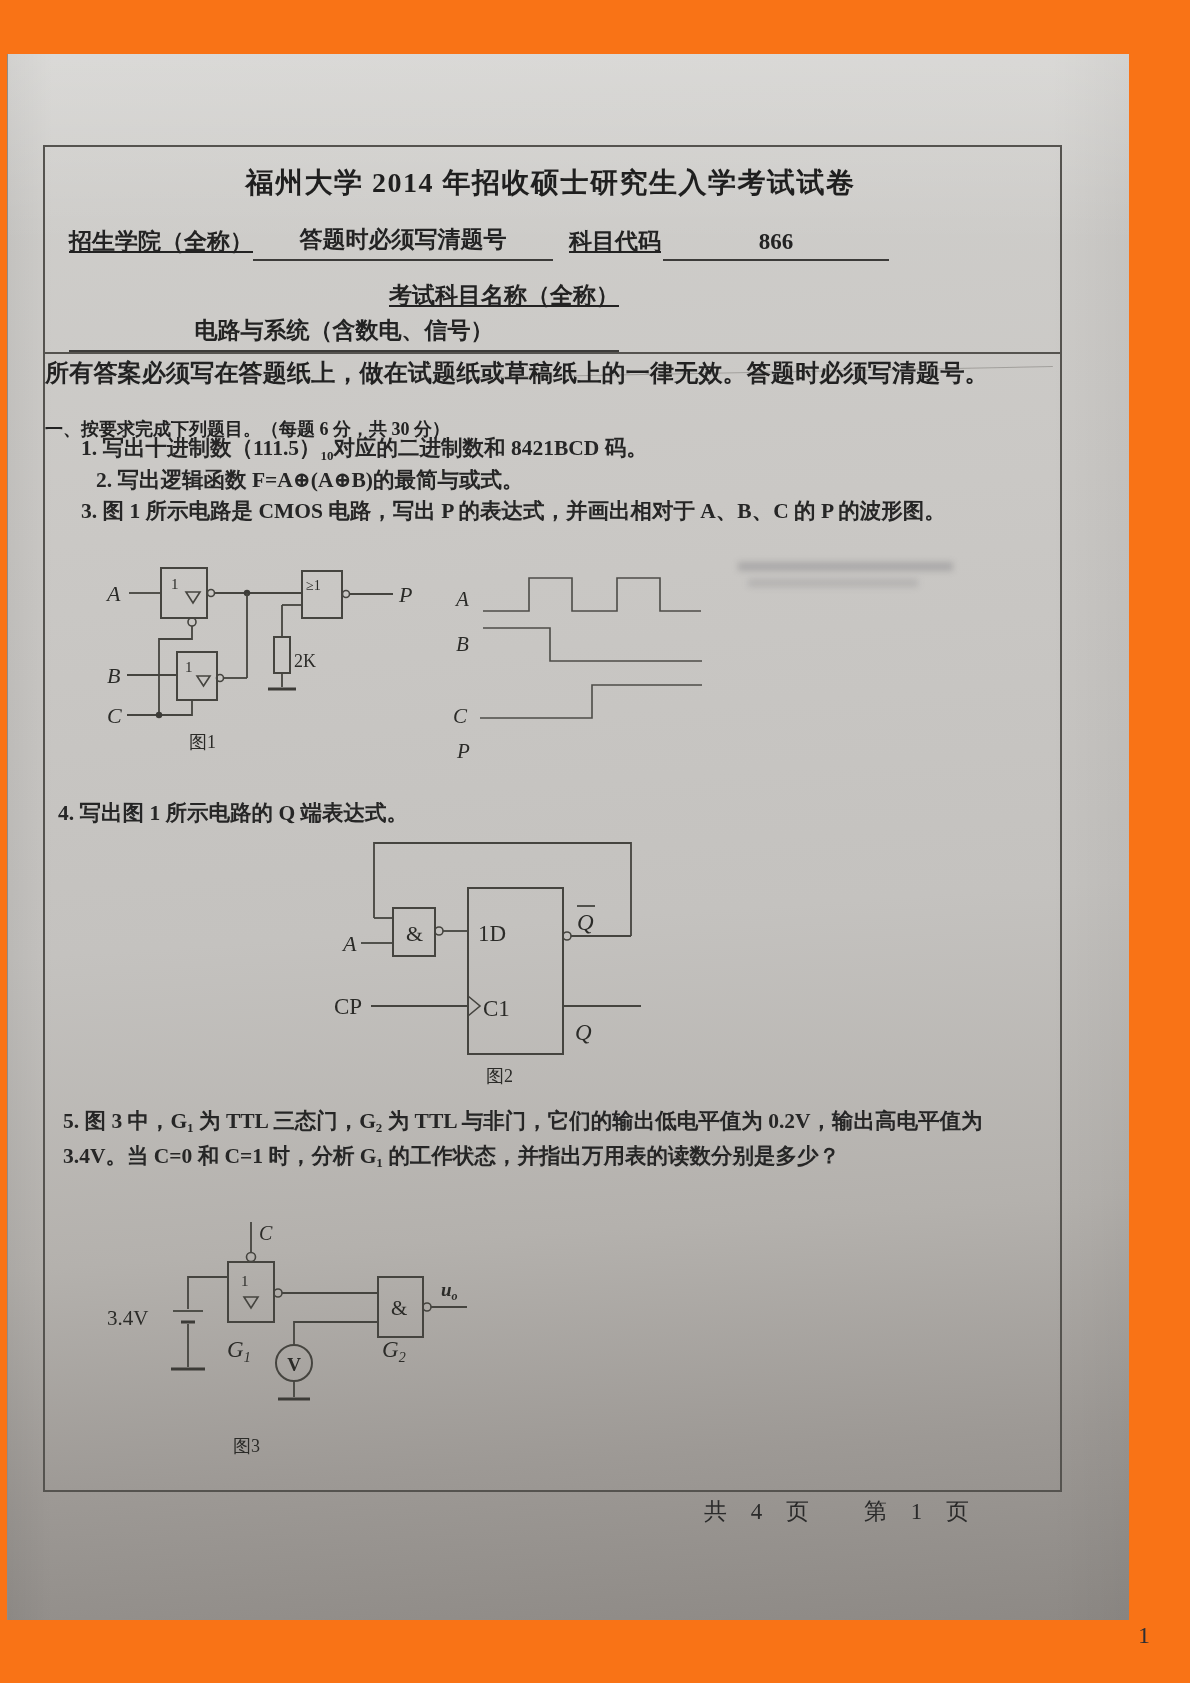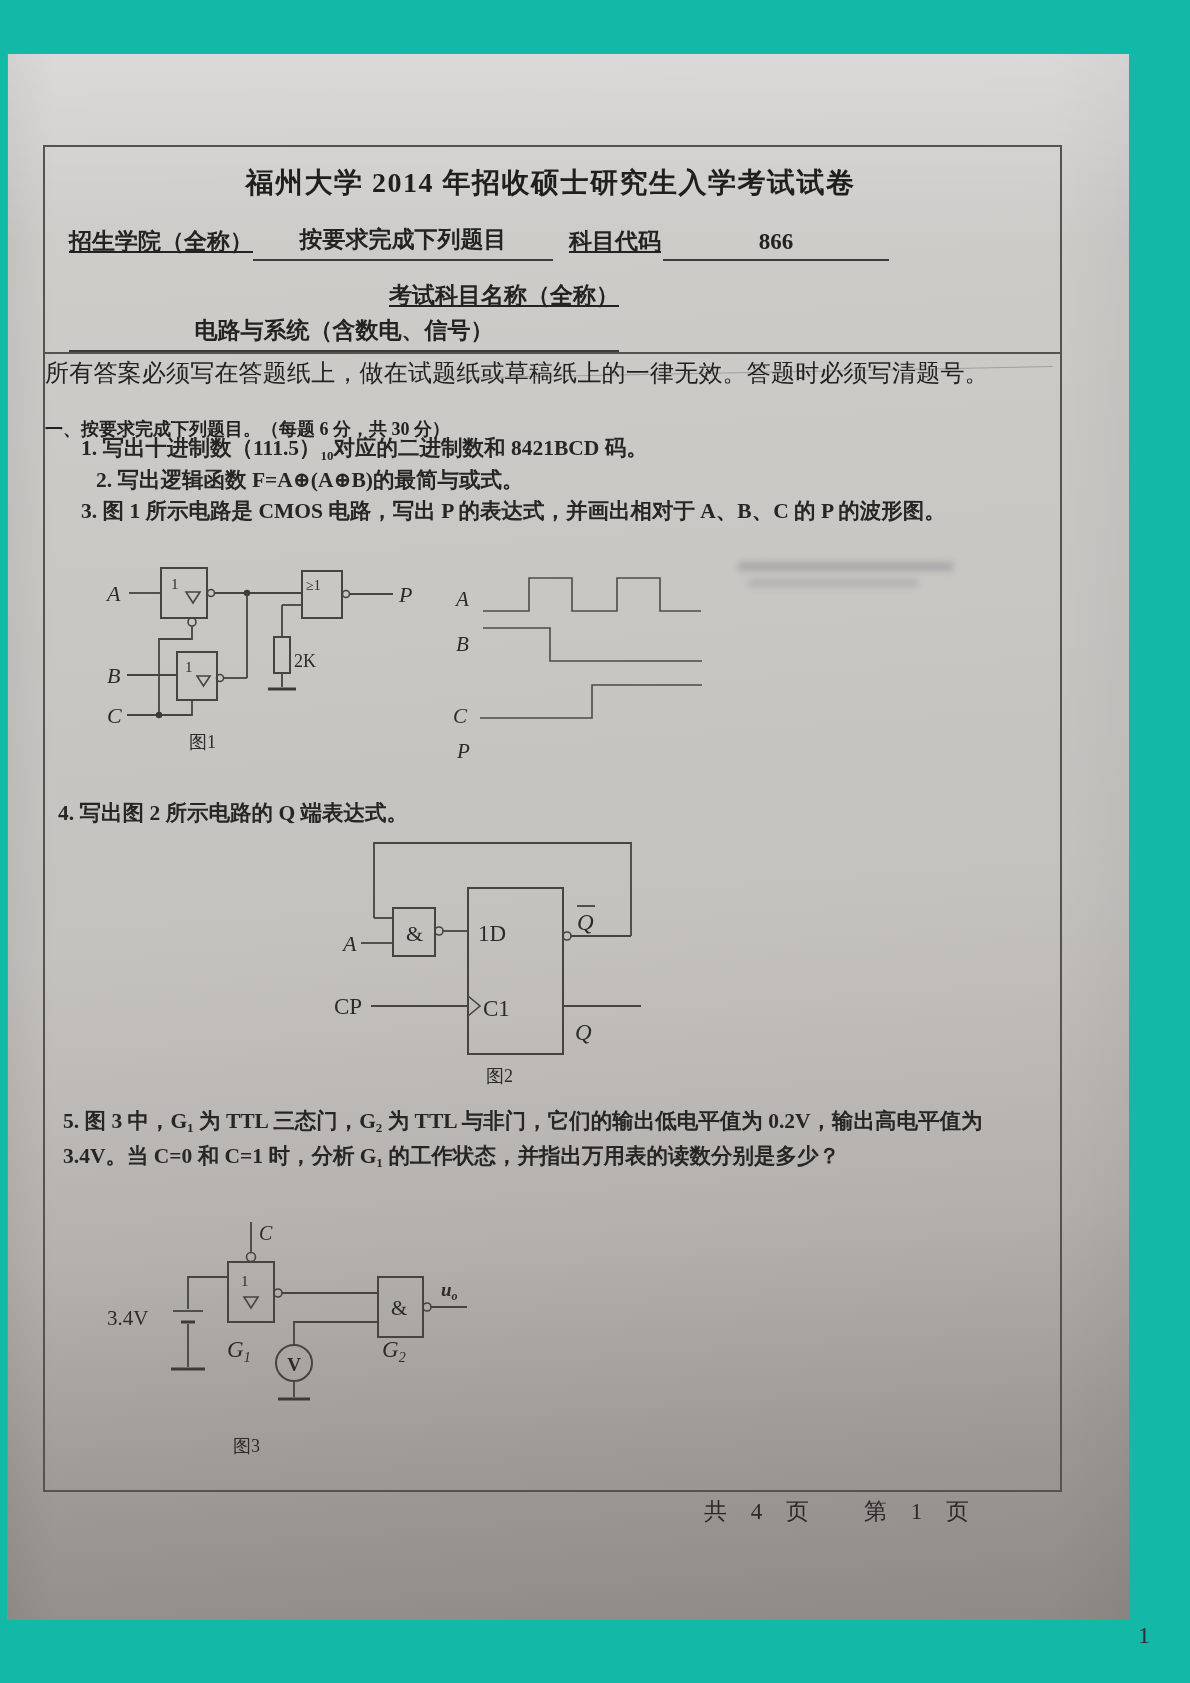--- a/index.html
+++ b/index.html
@@ -1,16 +1,16 @@
 <!DOCTYPE html>
 <html><head>
 <meta charset="utf-8">
 <style>
   html,body{margin:0;padding:0;background:#ffffff;}
-  .page{position:relative;width:1190px;height:1683px;background:#14b8a6;overflow:hidden;
+  .page{position:relative;width:1190px;height:1683px;background:#f97316;overflow:hidden;
         font-family:"Liberation Serif","DejaVu Serif","DejaVu Sans",serif;color:#262626;}
   .paper{position:absolute;left:7px;top:54px;width:1121px;height:1566px;
          background:
            linear-gradient(to bottom, rgba(255,255,255,0.22) 0%, rgba(255,255,255,0) 12%),
            linear-gradient(to right, rgba(0,0,0,0.05) 0%, rgba(0,0,0,0) 4%, rgba(0,0,0,0) 93%, rgba(0,0,0,0.04) 100%),
            linear-gradient(176deg,#d0cfcc 0%, #cac8c5 30%, #c4c2bf 55%, #b4b1ad 74%, #9d9995 88%, #8d8985 100%);
          border-left:1px solid #8f8c88;}
   .content-box{position:absolute;left:35px;top:91px;width:1015px;height:1343px;
                border:2px solid #55534f;}
   .divider{position:absolute;left:35px;top:298px;width:1017px;height:2px;background:#55534f;}
@@ -24,21 +24,21 @@
               font-size:28px;font-weight:bold;letter-spacing:1.5px;color:#1f1f1f;}
   .field-row{position:absolute;display:flex;align-items:flex-end;font-size:23px;font-weight:bold;color:#232323;}
   .row1{left:61px;top:170px;}
   .row2{left:61px;top:226px;flex-direction:column;}
   .flabel{white-space:nowrap;padding-bottom:4px;text-decoration:underline;}
   .uline{display:inline-block;text-align:center;border-bottom:2px solid #3c3b39;padding-bottom:4px;white-space:nowrap;}
   .u-college{width:300px;}
   .u-code{width:226px;margin-left:2px;}
   .u-subject{width:550px;}
   .ml{margin-left:16px;}
-  .notice{position:absolute;left:37px;top:303px;width:1008px;font-size:24px;font-weight:normal;
+  .notice{position:absolute;left:37px;top:303px;width:1008px;font-size:24px;font-weight:bold;
           letter-spacing:0.2px;color:#222;}
   .sec-heading{position:absolute;left:37px;top:320px;font-size:18px;font-weight:bold;color:#222;margin-top:43px;}
   .q{position:absolute;font-size:21.5px;color:#262626;white-space:nowrap;font-weight:bold;}
   .q1{left:73px;top:379px;}
   .q2{left:88px;top:411px;}
   .q3{left:73px;top:442px;}
   .q4{left:50px;top:744px;}
   .q5a{left:55px;top:1052px;}
   .q5b{left:55px;top:1087px;}
   sub{font-size:13px;}
@@ -69,21 +69,21 @@
 
     <div class="content-box"></div>
     <div class="divider"></div>
     <div class="crease"></div>
     <div class="ghost"></div>
 
     <div class="exam-title">福州大学 2014 年招收硕士研究生入学考试试卷</div>
 
     <div class="field-row row1">
       <span class="flabel">招生学院（全称）</span>
-      <span class="uline u-college">按要求完成下列题目</span>
+      <span class="uline u-college">答题时必须写清题号</span>
       <span class="flabel ml">科目代码</span>
       <span class="uline u-code">866</span>
     </div>
 
     <div class="field-row row2">
       <span class="flabel">考试科目名称（全称）</span>
       <span class="uline u-subject">电路与系统（含数电、信号）</span>
     </div>
 
     <div class="notice">所有答案必须写在答题纸上，做在试题纸或草稿纸上的一律无效。答题时必须写清题号。</div>
@@ -133,21 +133,21 @@
         <path class="wave" d="M482,611 H528 V578 H571 V611 H616 V578 H659 V611 H700"></path>
         <text class="sv it" x="455" y="651" font-size="21">B</text>
         <path class="wave" d="M482,628 H549 V661 H701"></path>
         <text class="sv it" x="452" y="723" font-size="21">C</text>
         <path class="wave" d="M479,718 H591 V685 H701"></path>
         <text class="sv it" x="456" y="758" font-size="21">P</text>
       </g>
       <text class="sv" x="188" y="748" font-size="18">图1</text>
     </svg>
 
-    <div class="q q4">4. 写出图 2 所示电路的 Q 端表达式。</div>
+    <div class="q q4">4. 写出图 1 所示电路的 Q 端表达式。</div>
 
     <svg class="figsvg f2" width="320" height="262" viewBox="330 830 320 262">
       <g>
         <polyline class="wire" points="373,918 373,843 630,843 630,936"></polyline>
         <line class="wire" x1="373" y1="918" x2="392" y2="918"></line>
         <rect class="boxline" x="392" y="908" width="42" height="48"></rect>
         <text class="sv" x="405" y="941" font-size="22">&amp;</text>
         <text class="sv it" x="342" y="951" font-size="22">A</text>
         <line class="wire" x1="360" y1="943" x2="392" y2="943"></line>
         <circle class="bubble" cx="438" cy="931" r="4"></circle>

